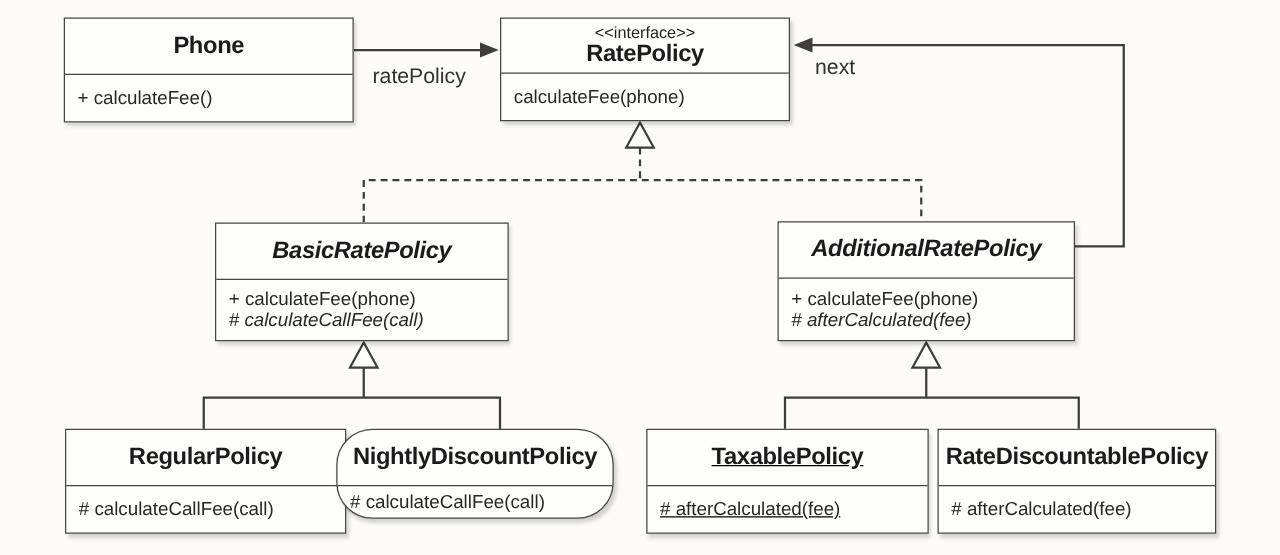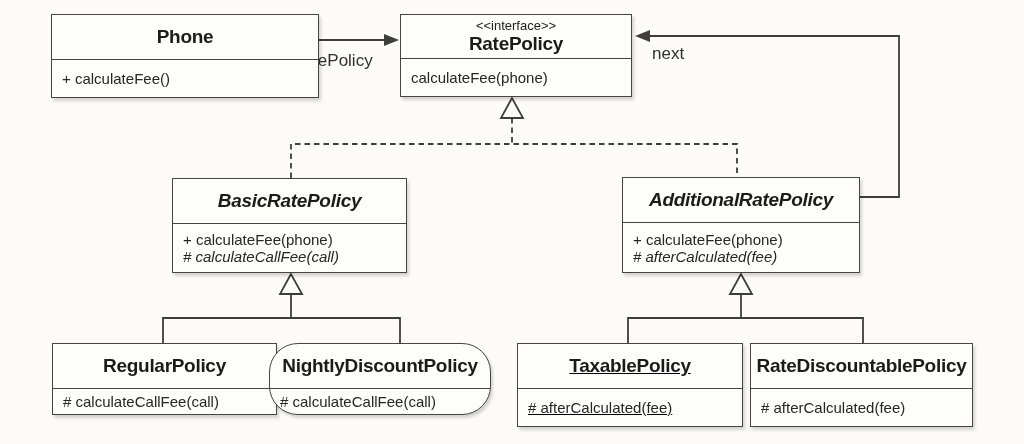--- a/index.html
+++ b/index.html
@@ -106,21 +106,21 @@
 
     <g stroke="#3d3d3d" stroke-width="1.8" fill="none">
       <path d="M741 294 L741 318 M628 344 L628 318 L863 318 L863 344"></path>
     </g>
     <polygon points="741,274 730,294 752,294" fill="#fdfdfc" stroke="#3d3d3d" stroke-width="1.8"></polygon>
   </svg>
 
   <div class="edge-label" style="left:298px; top:51px;">ratePolicy</div>
   <div class="edge-label" style="left:652px; top:44px;">next</div>
 
-  <div class="uml-class" style="left:51px; top:14px; width:268px; height:84px;">
+  <div class="uml-class" style="left:51px; top:14px; width:232px; height:84px;">
     <div class="uml-title" style="height:45px;">
       <div class="class-name">Phone</div>
     </div>
     <div class="uml-members">
       <div class="uml-member">+ calculateFee()</div>
     </div>
   </div>
 
   <div class="uml-class" style="left:400px; top:14px; width:232px; height:83px;">
     <div class="uml-title" style="height:44px;">
@@ -145,21 +145,21 @@
   <div class="uml-class" style="left:622px; top:177px; width:238px; height:96px;">
     <div class="uml-title" style="height:45px;text-align:center;">
       <div class="class-name italic">AdditionalRatePolicy</div>
     </div>
     <div class="uml-members">
       <div class="uml-member">+ calculateFee(phone)</div>
       <div class="uml-member italic"># afterCalculated(fee)</div>
     </div>
   </div>
 
-  <div class="uml-class" style="left:52px; top:343px; width:225px; height:72px;">
+  <div class="uml-class" style="left:52px; top:343px; width:225px; height:84px;">
     <div class="uml-title" style="height:45px;">
       <div class="class-name">RegularPolicy</div>
     </div>
     <div class="uml-members">
       <div class="uml-member"># calculateCallFee(call)</div>
     </div>
   </div>
 
   <div class="uml-class" style="left:269px; top:343px; width:222px; height:72px;border-radius:29px;">
     <div class="uml-title" style="height:45px;">

